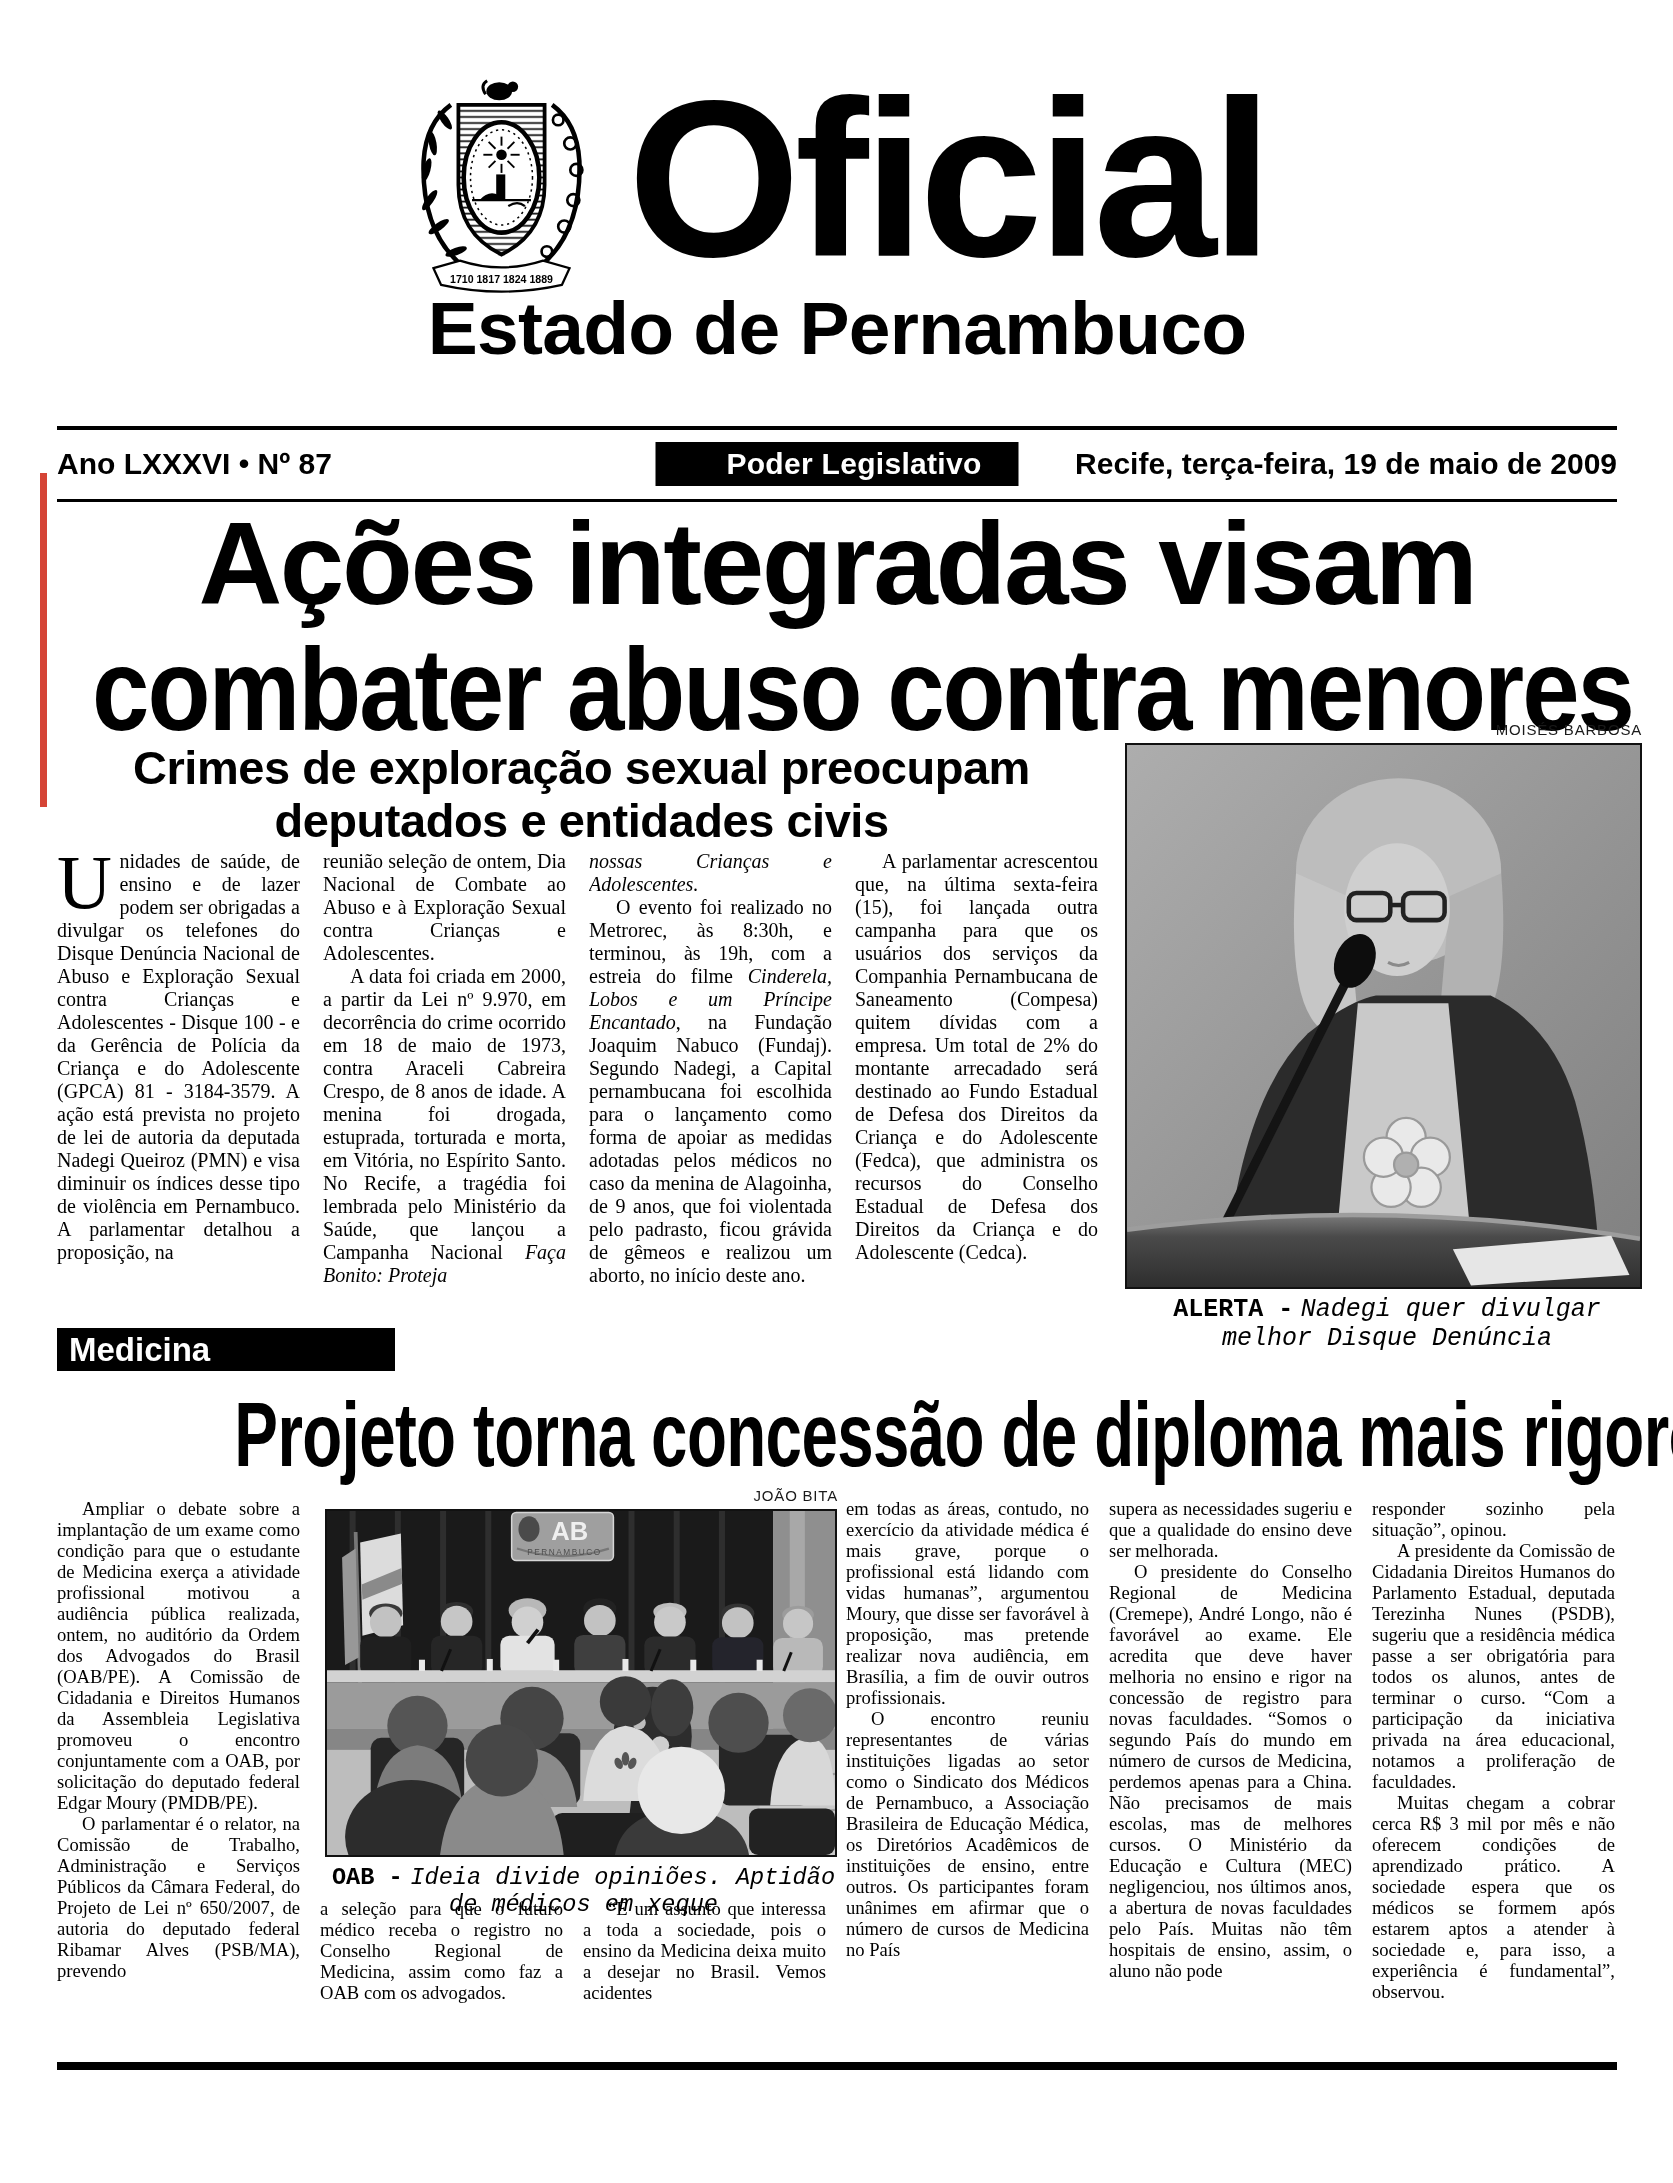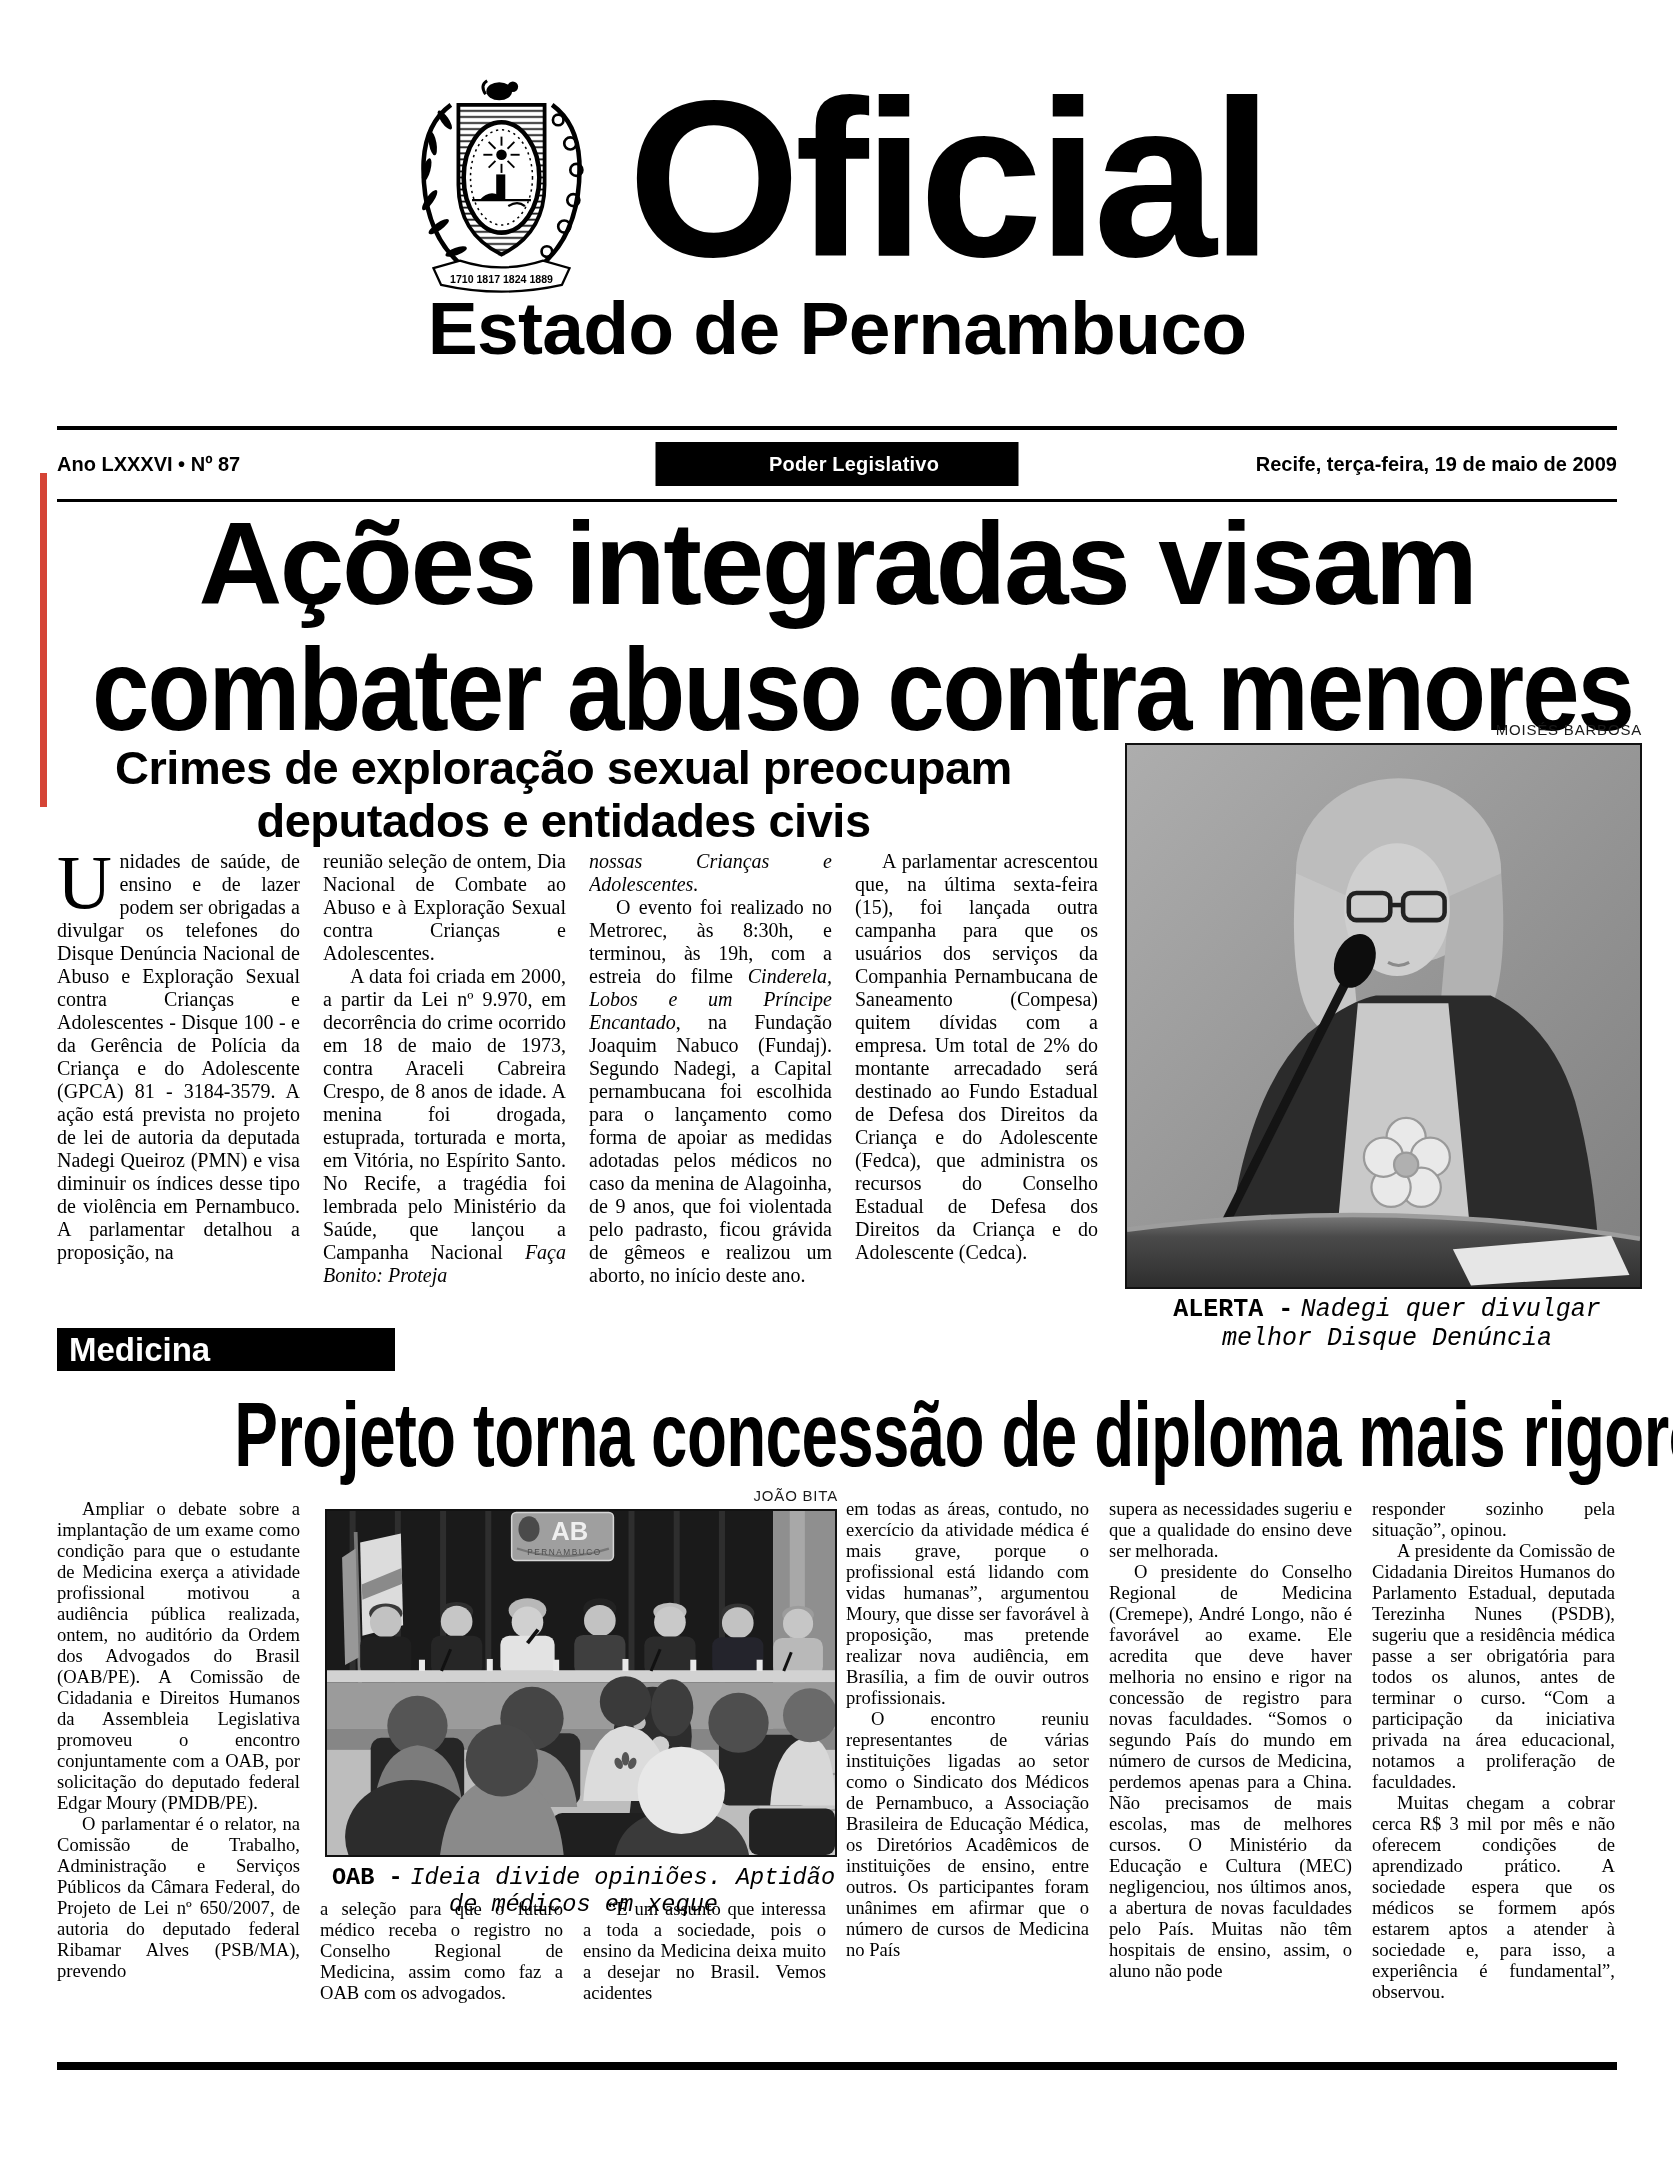--- a/index.html
+++ b/index.html
@@ -24,33 +24,33 @@
   }
 
   .rule { left:57px; right:57px; background:#000; }
   .rule-top { top:426px; height:3.8px; }
   .rule-2 { top:499px; height:3px; }
   .rule-bottom { top:2062px; height:8.4px; }
 
   
   .infobar { left:57px; right:57px; top:433px; height:62px;
     display:flex; align-items:center; justify-content:space-between;
-    font-family:"Liberation Sans", sans-serif; font-weight:bold; font-size:20px; }
+    font-family:"Liberation Sans", sans-serif; font-weight:bold; font-size:30px; }
   .badge { position:absolute; left:50%; transform:translateX(-50%);
     background:#000; color:#fff; width:363px; height:44px;
     display:flex; align-items:center; justify-content:center; letter-spacing:0.01em;padding-left:34px; }
 
   
   .h1-line { left:0; right:0; text-align:center;
     font-family:"Liberation Sans", sans-serif; font-weight:bold;
     font-size:116px; line-height:122px; white-space:nowrap; letter-spacing:-0.02em; }
   .h1-l1 { top:503px; }
   .h1-l2 { top:629px; transform:scaleX(0.89); transform-origin:50% 50%; }
 
-  .subhead { left:43px; width:1041px; top:741px; text-align:center;
+  .subhead { left:61px; width:1041px; top:741px; text-align:center;
     font-family:"Liberation Sans", sans-serif; font-weight:bold;
     font-size:47px; line-height:53px; letter-spacing:-0.01em; }
 
   
   .credit { font-family:"Liberation Sans", sans-serif; font-size:15px;
     letter-spacing:0.8px; text-align:right; color:#1a1a1a; }
   .credit-1 { left:1125px; width:517px; top:721px; }
   .credit-2 { left:324px; width:514px; top:1487px; }
 
   .photo { border:2.3px solid #111; background:#0369a1; }

